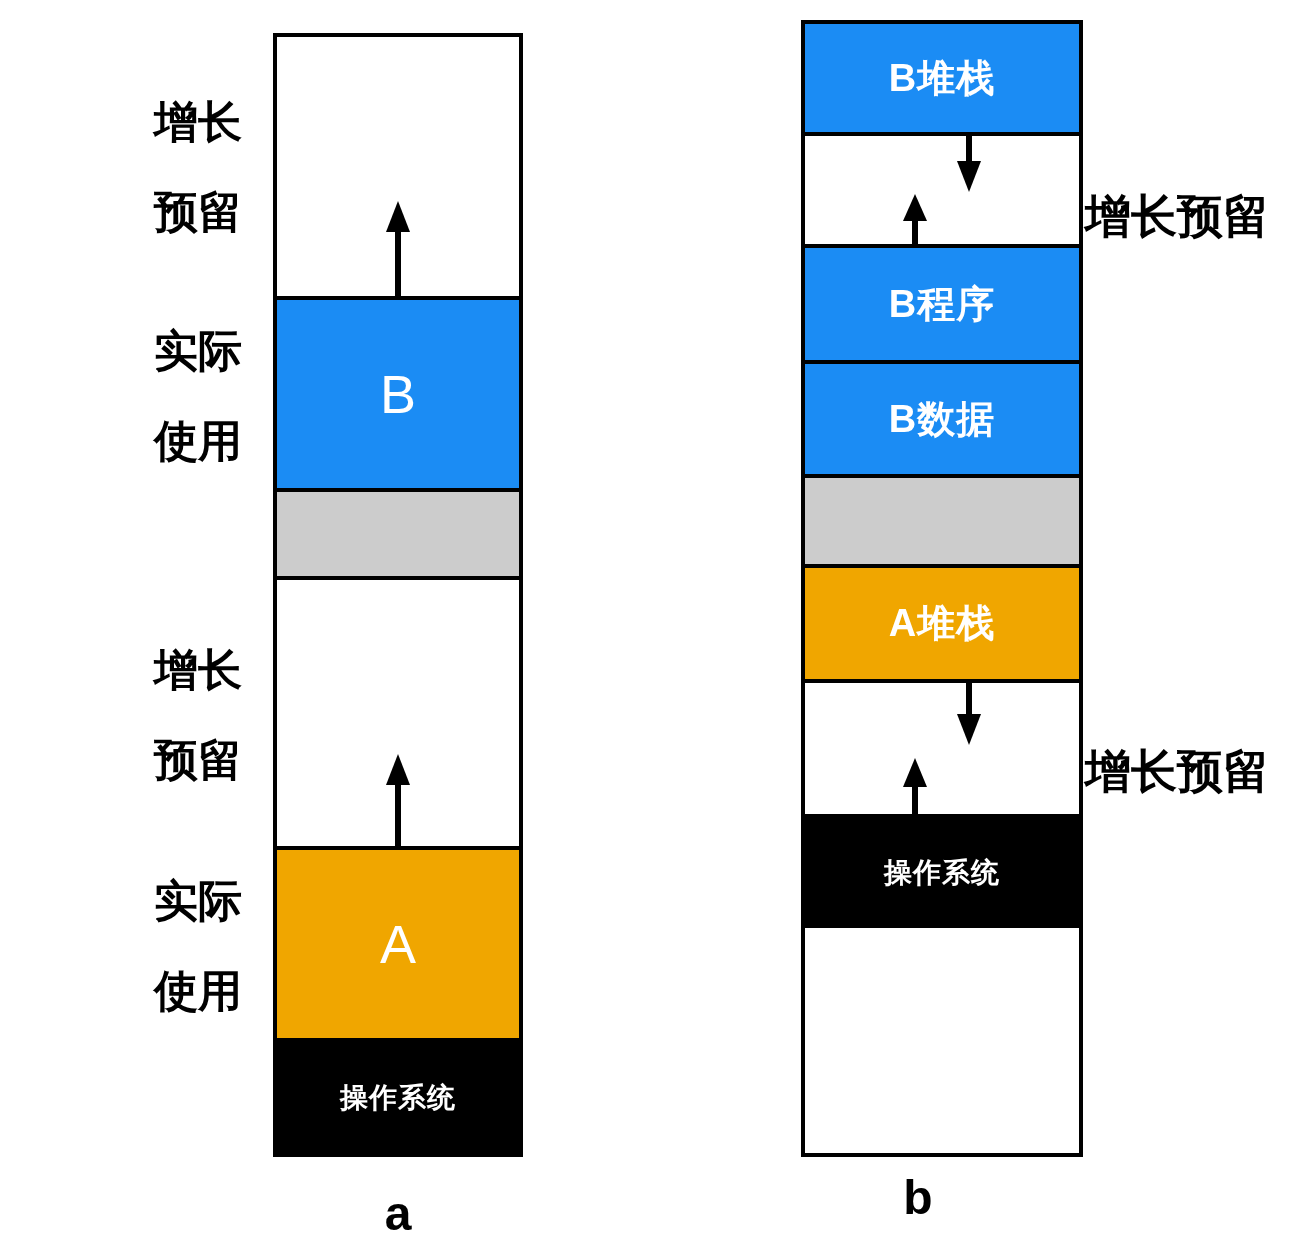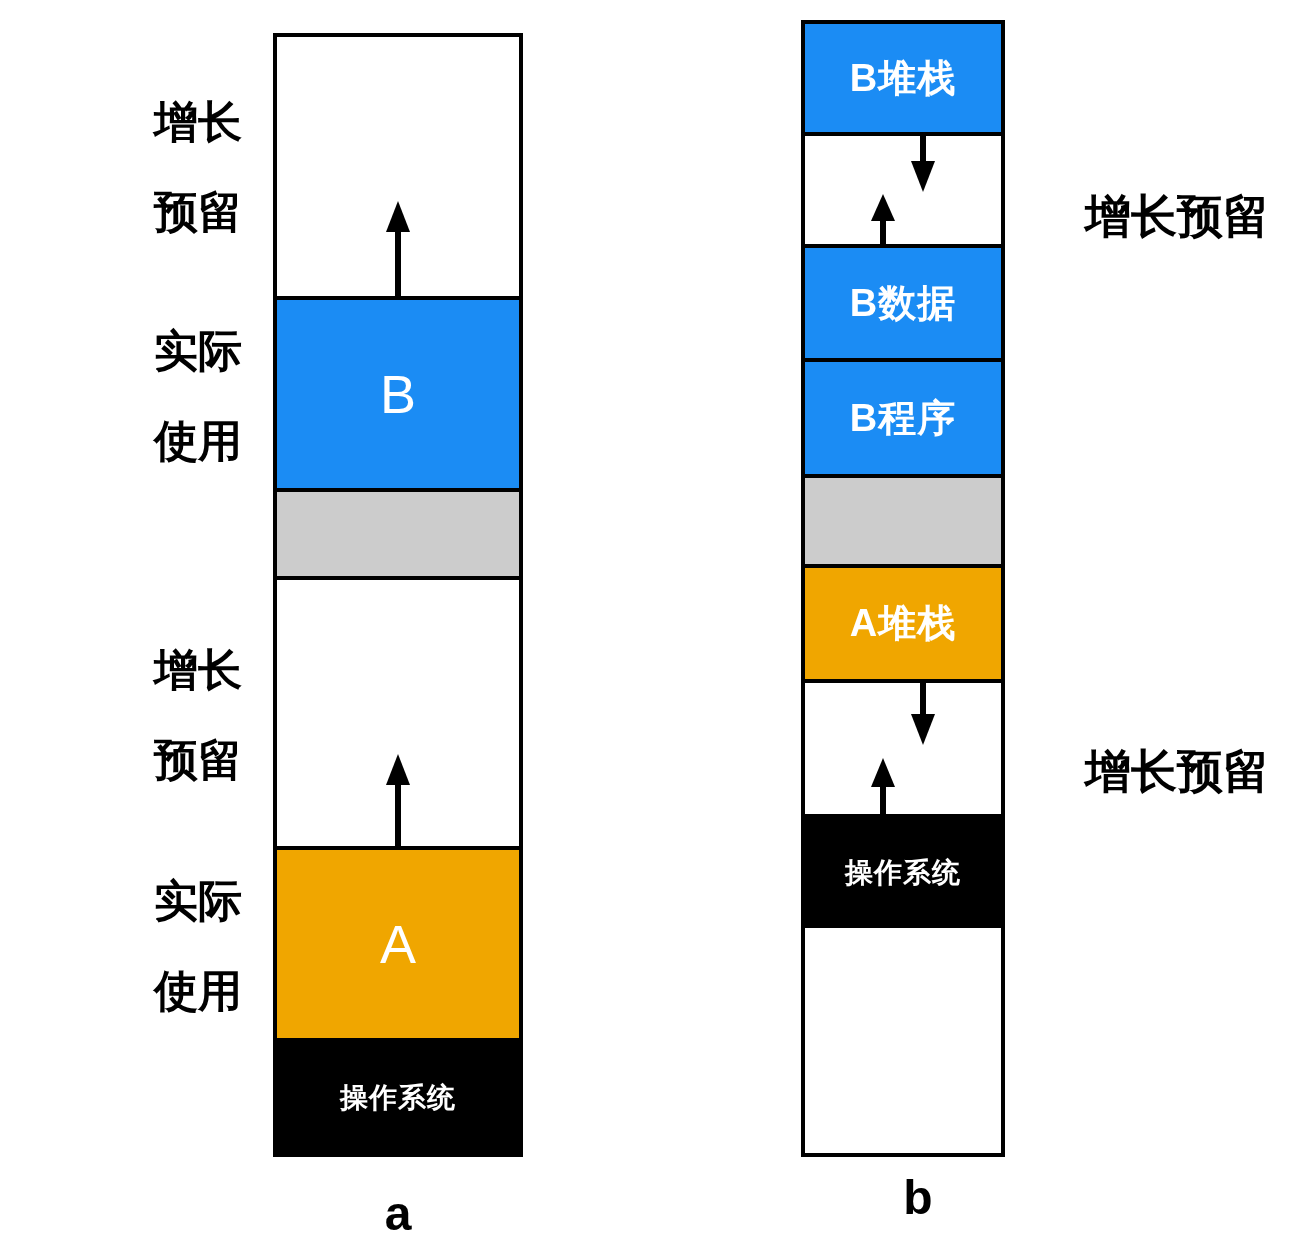--- a/index.html
+++ b/index.html
@@ -16,21 +16,21 @@
     overflow: hidden;
   }
   
   .column {
     position: absolute;
     border: 4px solid #000000;
     box-sizing: border-box;
     background: #ffffff;
   }
   #col-a { left: 273px; top: 33px;  width: 250px; height: 1124px; }
-  #col-b { left: 801px; top: 20px;  width: 204px; height: 1137px; }
+  #col-b { left: 801px; top: 20px;  width: 282px; height: 1137px; }
 
   .seg {
     position: relative;
     box-sizing: border-box;
     border-bottom: 4px solid #000000;
     display: flex;
     align-items: center;
     justify-content: center;
   }
   .seg.last { border-bottom: none; }
@@ -160,25 +160,25 @@
     <div class="seg fill-white" style="height:112px">
       <svg class="arrow down-right" width="30" height="56" viewBox="0 0 30 56">
         <line x1="15" y1="0" x2="15" y2="28" stroke="#000" stroke-width="6"></line>
         <polygon points="15,56 3,25 27,25" fill="#000"></polygon>
       </svg>
       <svg class="arrow up-left" width="30" height="50" viewBox="0 0 30 50">
         <line x1="15" y1="50" x2="15" y2="24" stroke="#000" stroke-width="6"></line>
         <polygon points="15,0 3,27 27,27" fill="#000"></polygon>
       </svg>
     </div>
+    <div class="seg fill-blue" style="height:116px">
+      <span class="seg-text">B程序</span>
+    </div>
     <div class="seg fill-blue" style="height:114px">
       <span class="seg-text">B数据</span>
-    </div>
-    <div class="seg fill-blue" style="height:116px">
-      <span class="seg-text">B程序</span>
     </div>
     <div class="seg fill-gray" style="height:90px"></div>
     <div class="seg fill-orange" style="height:115px">
       <span class="seg-text">A堆栈</span>
     </div>
     <div class="seg fill-white" style="height:135px">
       <svg class="arrow down-right" width="30" height="62" viewBox="0 0 30 62">
         <line x1="15" y1="0" x2="15" y2="34" stroke="#000" stroke-width="6"></line>
         <polygon points="15,62 3,31 27,31" fill="#000"></polygon>
       </svg>

